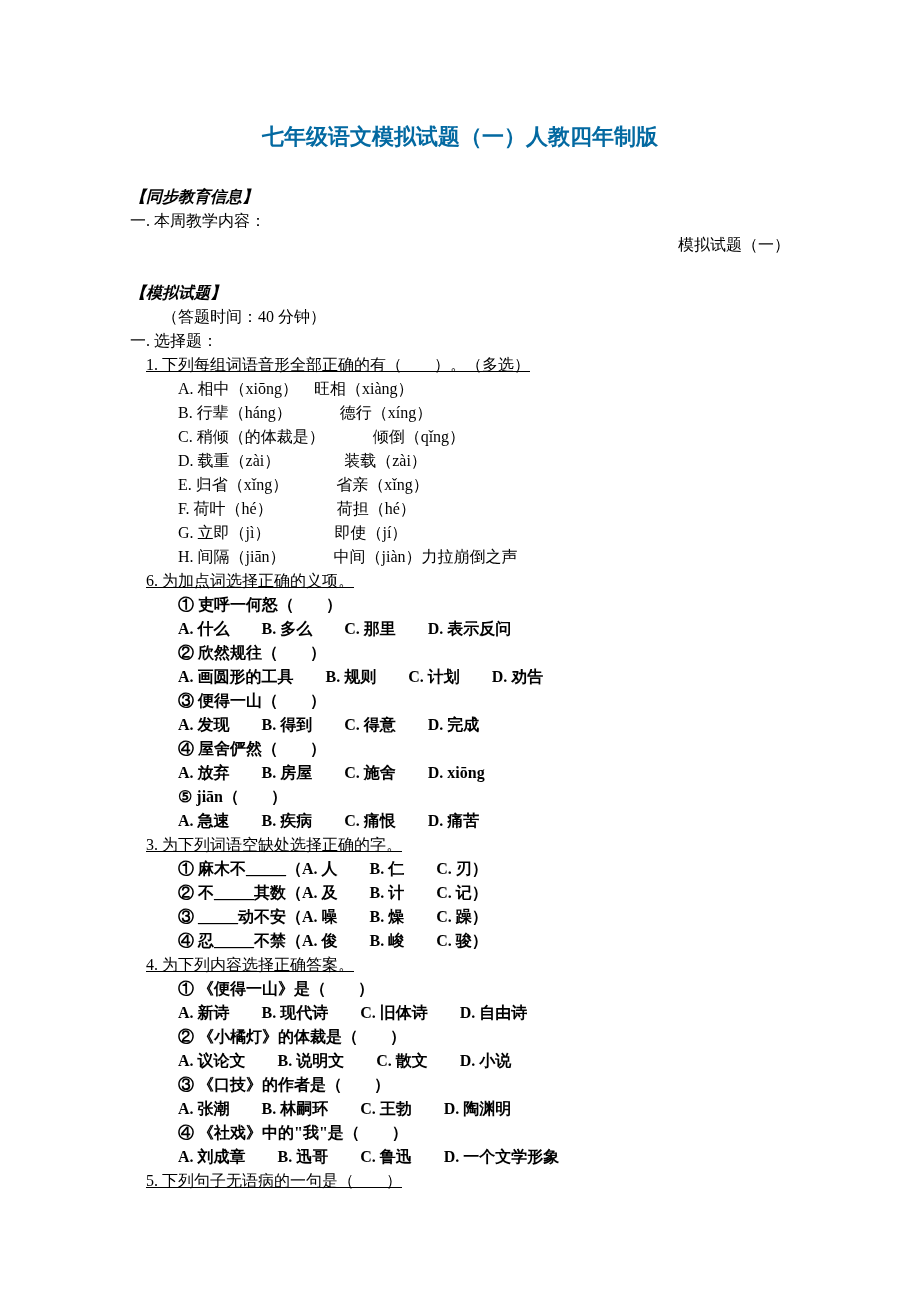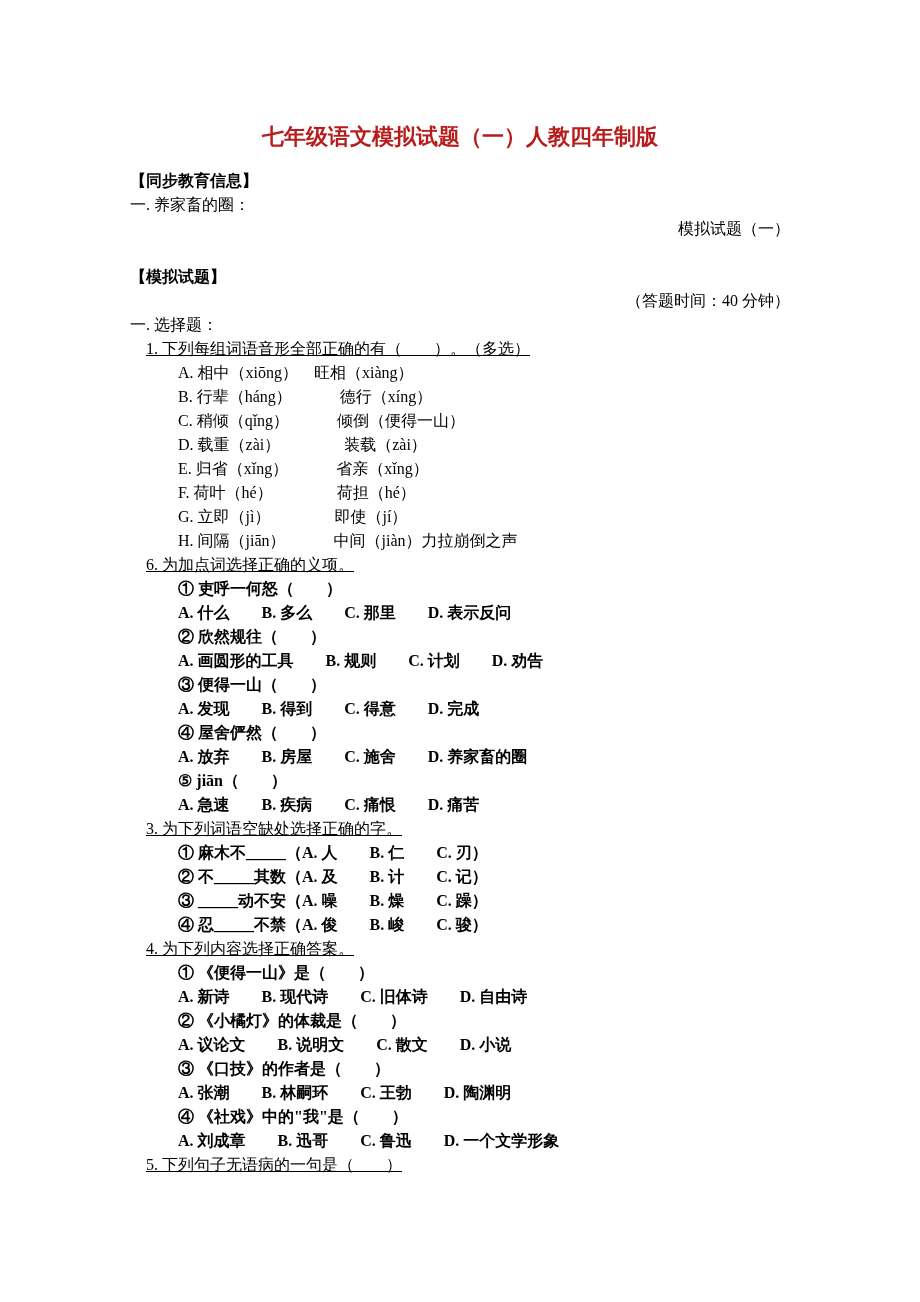--- a/index.html
+++ b/index.html
@@ -7,72 +7,73 @@
       margin: 0;
       padding: 120px 130px 60px 130px;
       box-sizing: border-box;
       font-family: "SimSun", "宋体", serif;
       font-size: 16px;
       color: #000;
       line-height: 1.5;
       background: #fff;
     }
     .title {
-      color: #b91c1c;
+      color: #0369a1;
       font-size: 22px;
       font-weight: bold;
       text-align: center;
-      margin-bottom: 16px;
+      margin-bottom: 32px;
     }
     .section-hdr {
       font-weight: bold;
       margin-top: 10px;
+      font-style: italic;
     }
     .indent-1 { padding-left: 0; }
     .indent-2 { padding-left: 34px; text-align: right; }
-    .indent-3 { padding-left: 32px; text-align: right; }
+    .indent-3 { padding-left: 32px; }
     .q-line { padding-left: 16px; text-decoration: underline; }
     .opt-line { padding-left: 48px; }
     .sub-line { padding-left: 48px; font-weight: bold; }
     p { margin: 0; }
   </style>
 </head>
 <body>
 
 <p class="title">七年级语文模拟试题（一）人教四年制版</p>
 
 <p class="section-hdr">【同步教育信息】</p>
-<p class="indent-1">一. 养家畜的圈：</p>
+<p class="indent-1">一. 本周教学内容：</p>
 <p class="indent-2">模拟试题（一）</p>
 
 <p style="height:14px"></p>
 
 <p class="section-hdr">【模拟试题】</p>
 <p class="indent-3">（答题时间：40 分钟）</p>
 <p class="indent-1">一. 选择题：</p>
 
 <p class="q-line">1. 下列每组词语音形全部正确的有（　　）。（多选）</p>
 <p class="opt-line">A. 相中（xiōng）　旺相（xiàng）</p>
 <p class="opt-line">B. 行辈（háng）　　　德行（xíng）</p>
-<p class="opt-line">C. 稍倾（qǐng）　　　倾倒（便得一山）</p>
+<p class="opt-line">C. 稍倾（的体裁是）　　　倾倒（qǐng）</p>
 <p class="opt-line">D. 载重（zài）　　　　装载（zài）</p>
 <p class="opt-line">E. 归省（xǐng）　　　省亲（xǐng）</p>
 <p class="opt-line">F. 荷叶（hé）　　　　荷担（hé）</p>
 <p class="opt-line">G. 立即（jì）　　　　即使（jí）</p>
 <p class="opt-line">H. 间隔（jiān）　　　中间（jiàn）力拉崩倒之声</p>
 
 <p class="q-line">6. 为加点词选择正确的义项。</p>
 <p class="sub-line">① 吏呼一何怒（　　）</p>
 <p class="sub-line">A. 什么　　B. 多么　　C. 那里　　D. 表示反问</p>
 <p class="sub-line">② 欣然规往（　　）</p>
 <p class="sub-line">A. 画圆形的工具　　B. 规则　　C. 计划　　D. 劝告</p>
 <p class="sub-line">③ 便得一山（　　）</p>
 <p class="sub-line">A. 发现　　B. 得到　　C. 得意　　D. 完成</p>
 <p class="sub-line">④ 屋舍俨然（　　）</p>
-<p class="sub-line">A. 放弃　　B. 房屋　　C. 施舍　　D. 养家畜的圈</p>
+<p class="sub-line">A. 放弃　　B. 房屋　　C. 施舍　　D. xiōng</p>
 <p class="sub-line">⑤ jiān（　　）</p>
 <p class="sub-line">A. 急速　　B. 疾病　　C. 痛恨　　D. 痛苦</p>
 
 <p class="q-line">3. 为下列词语空缺处选择正确的字。</p>
 <p class="sub-line">① 麻木不_____（A. 人　　B. 仁　　C. 刃）</p>
 <p class="sub-line">② 不_____其数（A. 及　　B. 计　　C. 记）</p>
 <p class="sub-line">③ _____动不安（A. 噪　　B. 燥　　C. 躁）</p>
 <p class="sub-line">④ 忍_____不禁（A. 俊　　B. 峻　　C. 骏）</p>
 
 <p class="q-line">4. 为下列内容选择正确答案。</p>

